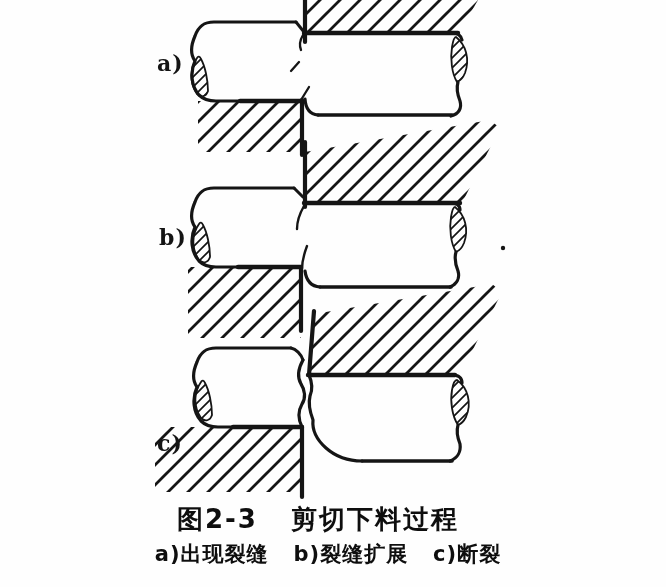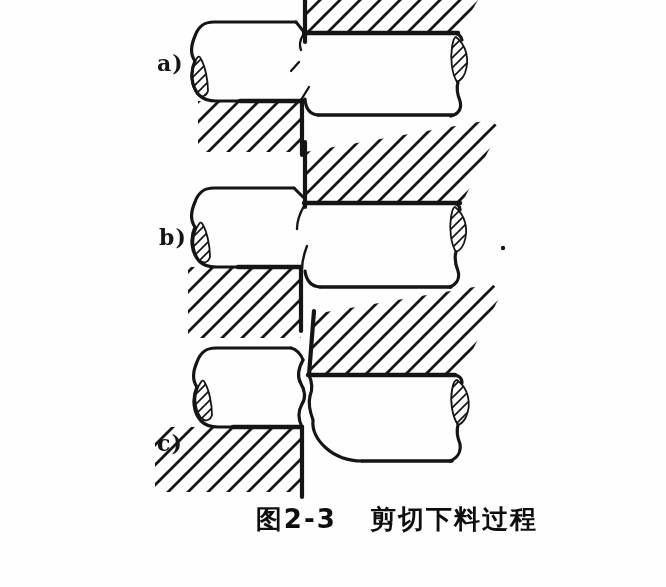--- a/index.html
+++ b/index.html
@@ -21,21 +21,21 @@
     letter-spacing: 1px;
     color: #141414;
     white-space: pre;
   }
   .plabel-a { left: 157px; top: 50px; }
   .plabel-b { left: 159px; top: 224px; }
   .plabel-c { left: 157px; top: 430px; }
   .cap1 {
     position: absolute;
     left: 98px; top: 502px; width: 440px;
-    text-align: right;
+    text-align: center;
     font-family: "DejaVu Sans", sans-serif;
     font-weight: bold;
     font-size: 26px;
     letter-spacing: 2px;
     color: #0e0e0e;
     white-space: pre;
   }
   .cap2 {
     position: absolute;
     left: 103px; top: 540px; width: 450px;
@@ -155,13 +155,14 @@
         <path d="M362,461 C348,461 335,456 326,448 C317,440 312,430 313,420 C310,412 308,404 310,396 C313,389 312,382 309,375" stroke-width="3.2"></path>
       </g>
     </g>
   </svg>
 
   <div class="plabel plabel-a">a)</div>
   <div class="plabel plabel-b">b)</div>
   <div class="plabel plabel-c">c)</div>
 
   <div class="cap1">图2-3   剪切下料过程</div>
+  <div class="cap2">a)出现裂缝   b)裂缝扩展   c)断裂</div>
 </div>
 
 </body></html>

